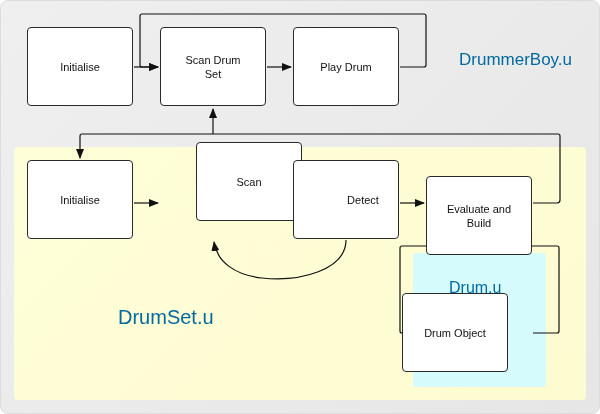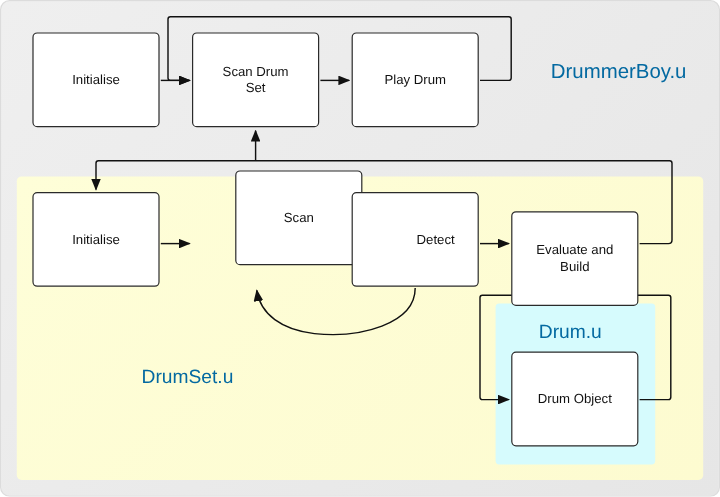--- a/index.html
+++ b/index.html
@@ -4,22 +4,22 @@
   <style>
     html, body { margin: 0; padding: 0; }
     body { width: 600px; height: 414px; background: #ffffff; position: relative; overflow: hidden; font-family: "Liberation Sans", sans-serif; }
     .outer { position: absolute; left: 0; top: 0; width: 598px; height: 412px; background: linear-gradient(135deg, #efefef 0%, #e6e6e6 100%); border: 1px solid #dcdcdc; border-radius: 8px; }
     .panel { position: absolute; border-radius: 4px; }
     .panel-drumset { left: 14px; top: 147px; width: 572px; height: 253px; background: linear-gradient(135deg, #fefed8 0%, #fdfbd0 100%); }
     .panel-drum { left: 113px; top: 253px; width: 133px; height: 134px; background: #d6fbfd; border-radius: 3px; }
     .box { position: absolute; width: 106px; height: 79px; background: #ffffff; border: 1px solid #2a2a2a; border-radius: 4px; display: flex; align-items: center; justify-content: center; text-align: center; font-size: 11px; color: #111; line-height: 14px; box-sizing: border-box; padding: 0 6px; }
     .label { position: absolute; color: #0369a1; white-space: nowrap; }
     .label-drummerboy { left: 459px; top: 50px; font-size: 17px; }
-    .label-drumset { left: 118px; top: 306px; font-size: 16px; }
-    .label-drum { left: 449px; top: 269px; font-size: 16px; }
+    .label-drumset { left: 118px; top: 306px; font-size: 20px; }
+    .label-drum { left: 449px; top: 279px; font-size: 16px; }
     svg.wires { position: absolute; left: 0; top: 0; width: 600px; height: 414px; pointer-events: none; }
   </style>
 </head>
 <body>
 
 <div class="outer"></div>
 <div class="panel panel-drumset"></div>
 <div class="panel panel-drum" style="left:413px;"></div>
 
 <svg class="wires" viewBox="0 0 600 414">
@@ -70,19 +70,19 @@
 <div class="box" style="left:160px; top:142px;margin-left:36px;">
     <span>Scan</span>
   </div>
 <div class="box" style="left:293px; top:160px;padding-left:40px;">
     <span>Detect</span>
   </div>
 <div class="box" style="left:426px; top:160px;margin-top:16px;">
     <span style="display:inline-block;width:76px;">Evaluate and Build</span>
   </div>
 
-<div class="box" style="left:426px; top:293px;">
+<div class="box" style="left:402px; top:293px;">
     <span>Drum Object</span>
   </div>
 
 <div class="label label-drummerboy">DrummerBoy.u</div>
 <div class="label label-drumset">DrumSet.u</div>
 <div class="label label-drum">Drum.u</div>
 
 </body></html>

